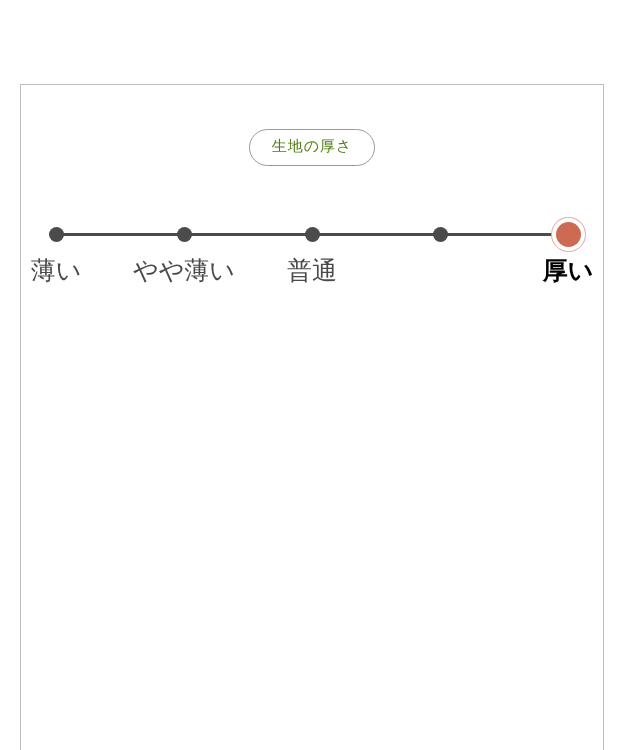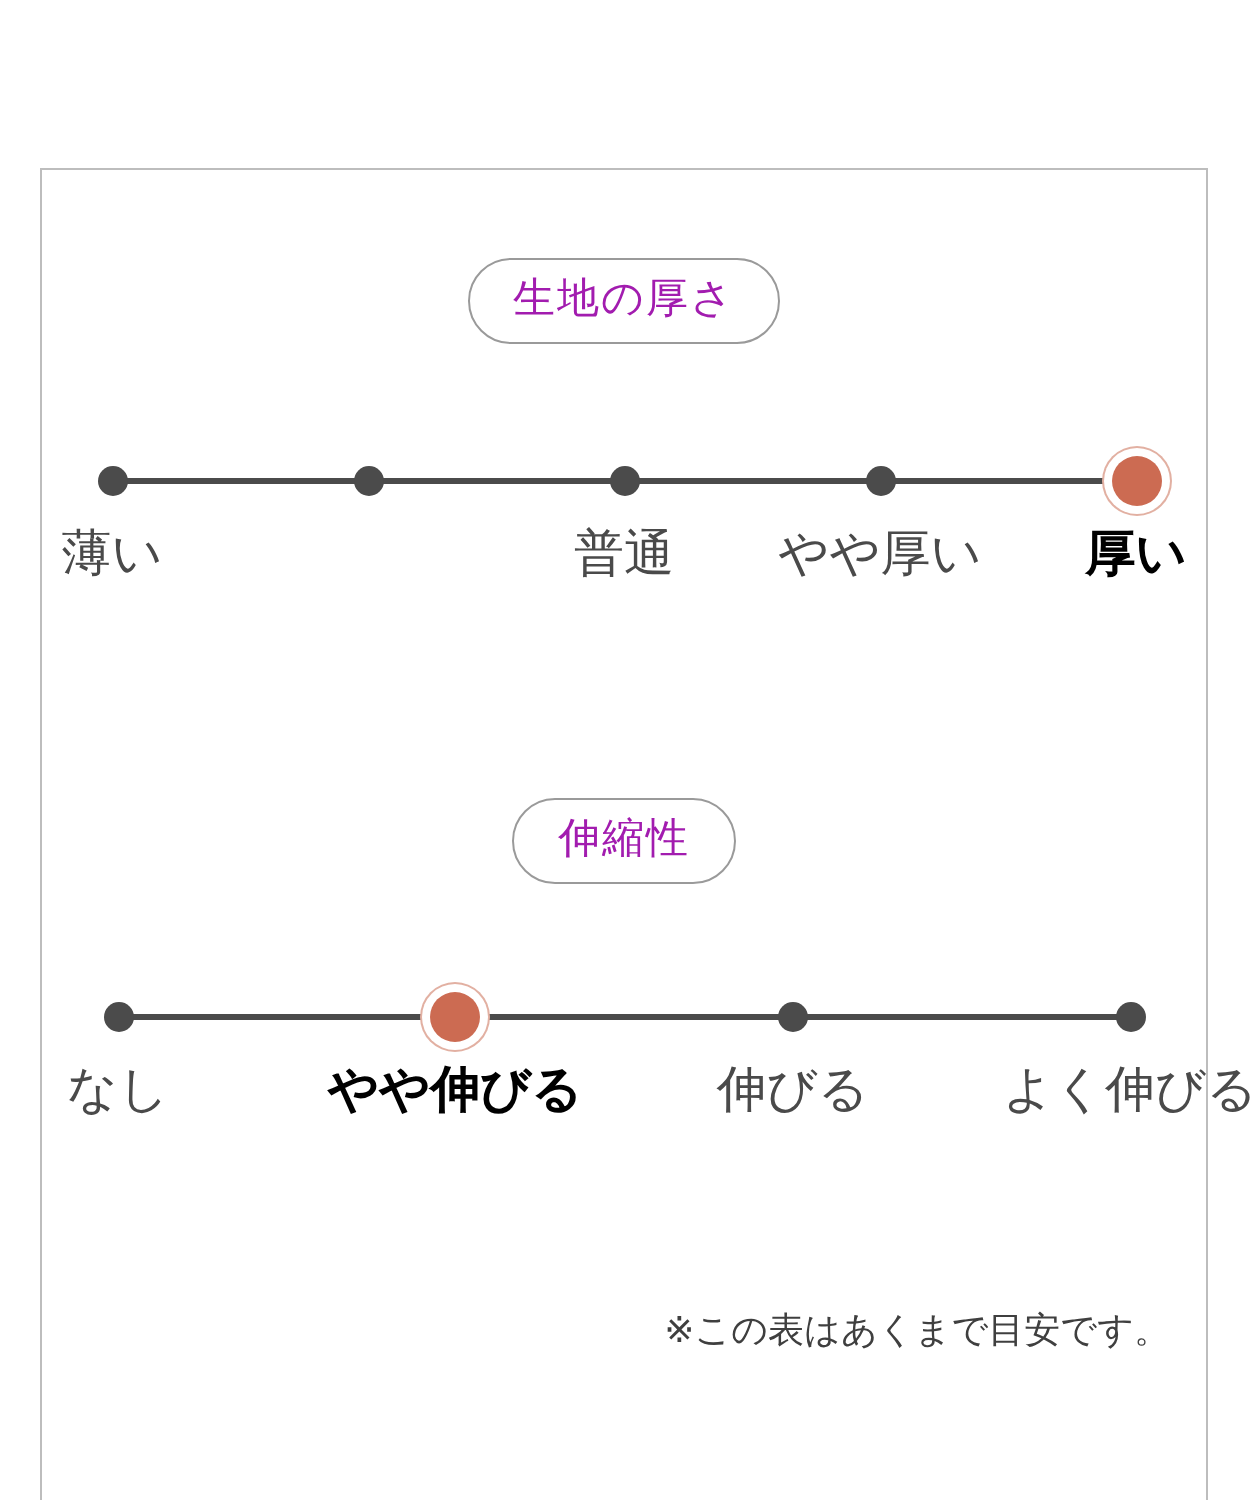--- a/index.html
+++ b/index.html
@@ -30,22 +30,22 @@
 
   
   .scale-heading-row {
     display: flex;
     justify-content: center;
   }
   .scale-heading {
     display: inline-block;
     border: 1px solid #9a9a9a;
     border-radius: 999px;
-    color: #a21caf;
-    font-size: 21px;
+    color: #4d7c0f;
+    font-size: 15px;
     line-height: 1;
     padding: 9px 22px 11px 22px;
     letter-spacing: 1px;
     white-space: nowrap;
   }
 
   
   .scale-block {
     position: absolute;
     left: 0;
@@ -153,52 +153,21 @@
             <div class="dot"></div>
           </div>
           <div class="scale-point is-selected" style="left: 100%;">
             <div class="dot"></div>
           </div>
         </div>
     </div>
 
     <div class="scale-labels" id="thickness-labels" style="width:512px;">
         <div class="scale-label" style="left: 0%;">薄い</div>
+        <div class="scale-label" style="left: 25%;">やや薄い</div>
         <div class="scale-label" style="left: 50%;">普通</div>
-        <div class="scale-label" style="left: 75%;">やや厚い</div>
         <div class="scale-label is-selected" style="left: 100%;">厚い</div>
       </div>
   </div>
 
-  <div class="scale-block" id="stretch-block">
-    <div class="scale-heading-row">
-      <span class="scale-heading">伸縮性</span>
-    </div>
 
-    <div class="scale-track-wrap" id="stretch-track" style="width:506px; margin-top:44px;">
-      <div class="scale-line"></div>
-      <div class="scale-points" id="stretch-points">
-          <div class="scale-point" style="left: 0%;">
-            <div class="dot"></div>
-          </div>
-          <div class="scale-point is-selected" style="left: 33.3333%;">
-            <div class="dot"></div>
-          </div>
-          <div class="scale-point" style="left: 66.6667%;">
-            <div class="dot"></div>
-          </div>
-          <div class="scale-point" style="left: 100%;">
-            <div class="dot"></div>
-          </div>
-        </div>
-    </div>
-
-    <div class="scale-labels" id="stretch-labels" style="width:506px;">
-        <div class="scale-label" style="left: 0%;">なし</div>
-        <div class="scale-label is-selected" style="left: 33.3333%;">やや伸びる</div>
-        <div class="scale-label" style="left: 66.6667%;">伸びる</div>
-        <div class="scale-label" style="left: 100%;">よく伸びる</div>
-      </div>
-  </div>
-
-  <div id="chart-footnote">※この表はあくまで目安です。</div>
 
 </div>
 
 </body></html>

